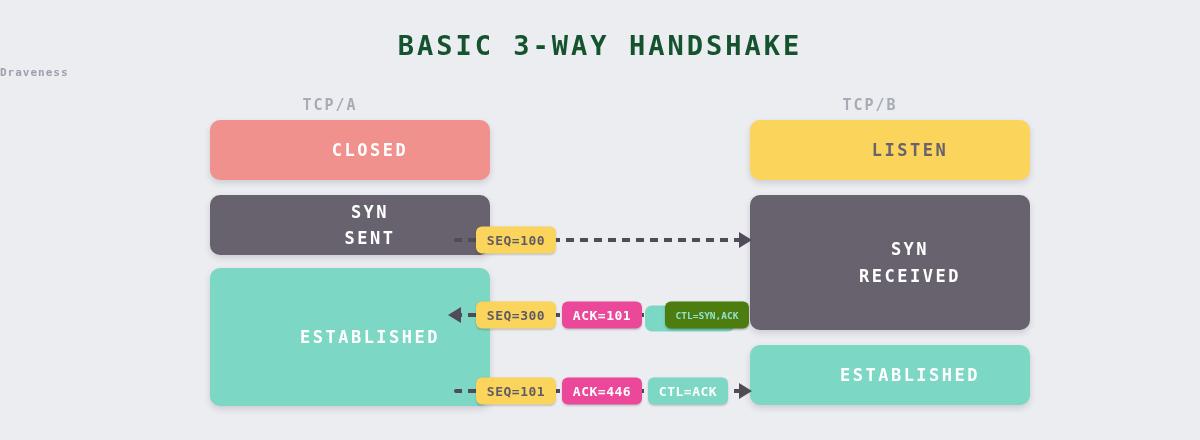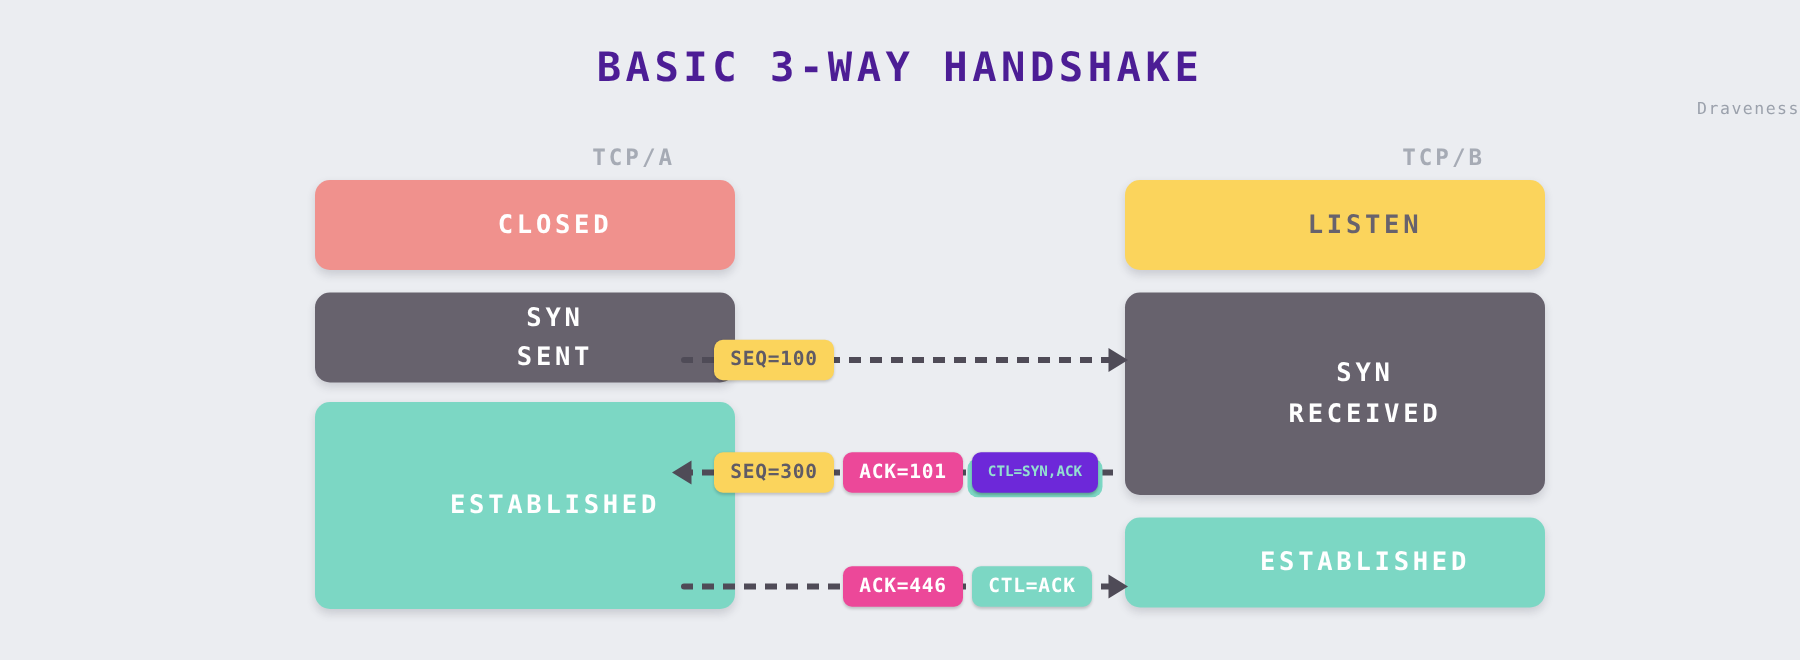--- a/index.html
+++ b/index.html
@@ -3,28 +3,28 @@
 <meta charset="utf-8">
 <style>
   html,body{margin:0;padding:0;}
   .canvas{
     position:relative;width:1200px;height:440px;overflow:hidden;
     background:#ebedf1;
     font-family:"DejaVu Sans Mono","Liberation Mono",monospace;
   }
   .title{
     position:absolute;top:30px;left:0;width:100%;text-align:center;
-    font-size:27px;font-weight:bold;letter-spacing:3px;color:#4c1d95;
+    font-size:27px;font-weight:bold;letter-spacing:3px;color:#14532d;
   }
   .subtitle{
-    position:absolute;top:66px;left:0;width:100%;text-align:right;
-    font-size:11px;font-weight:normal;letter-spacing:1px;color:#9ba1ac;
+    position:absolute;top:66px;left:0;width:100%;text-align:left;
+    font-size:11px;font-weight:bold;letter-spacing:1px;color:#9ba1ac;
   }
   .col-label{
-    position:absolute;top:96px;width:240px;text-align:right;
+    position:absolute;top:96px;width:240px;text-align:center;
     font-size:15px;font-weight:bold;letter-spacing:2px;color:#a6abb5;
   }
   .state{
     position:absolute;width:240px;border-radius:10px;
     display:flex;align-items:center;justify-content:center;text-align:center;
     font-weight:bold;font-size:17px;letter-spacing:2.5px;color:#ffffff;
     box-shadow:0 3px 6px rgba(60,60,80,0.18);
     white-space:pre-line;line-height:1.55;padding-left:40px;
   }
   .bg-salmon{background:#f0918d;}
@@ -52,22 +52,22 @@
   .badge.yellow{background:#fbd45c;color:#5f5b66;}
   .badge.blue{background:#ec4899;color:#ffffff;text-align:center;}
   .badge.teal{background:#7cd7c4;color:#ffffff;}
 
   .badge-stack{position:absolute;top:50%;transform:translateY(-50%);height:27px;}
   .badge-under{
     position:absolute;left:-3px;right:-3px;top:4px;bottom:-3px;
     background:#7cd7c4;border-radius:7px;
   }
   .badge-stack .badge-dark{
-    position:absolute;left:0;top:0;width:100%;height:27px;line-height:27px;
-    background:#6d28d9;color:#93e0d1;border-radius:6px;
+    position:absolute;left:17px;top:0;width:100%;height:27px;line-height:27px;
+    background:#4d7c0f;color:#93e0d1;border-radius:6px;
     font-size:9.5px;font-weight:bold;text-align:center;letter-spacing:0;
     box-shadow:0 1px 2px rgba(0,0,0,0.25);
   }
 </style>
 </head>
 <body>
 
 <div class="canvas">
 
   <div class="title">BASIC 3-WAY HANDSHAKE</div>
@@ -99,17 +99,18 @@
     <span class="badge blue" style="left:112px;width:80px;">ACK=101</span>
     <span class="badge-stack" style="left:198px;width:84px;">
       <span class="badge-under"></span>
       <span class="badge-dark">CTL=SYN,ACK</span>
     </span>
   </div>
 
   <div class="msg-row" style="top:361px;">
     <div class="dash-line"></div>
     <div class="arrowhead right"></div>
+    <span class="badge yellow" style="left:26px;width:80px;">SEQ=101</span>
     <span class="badge blue" style="left:112px;width:80px;">ACK=446</span>
     <span class="badge teal" style="left:198px;width:80px;">CTL=ACK</span>
   </div>
 
 </div>
 
 </body></html>

